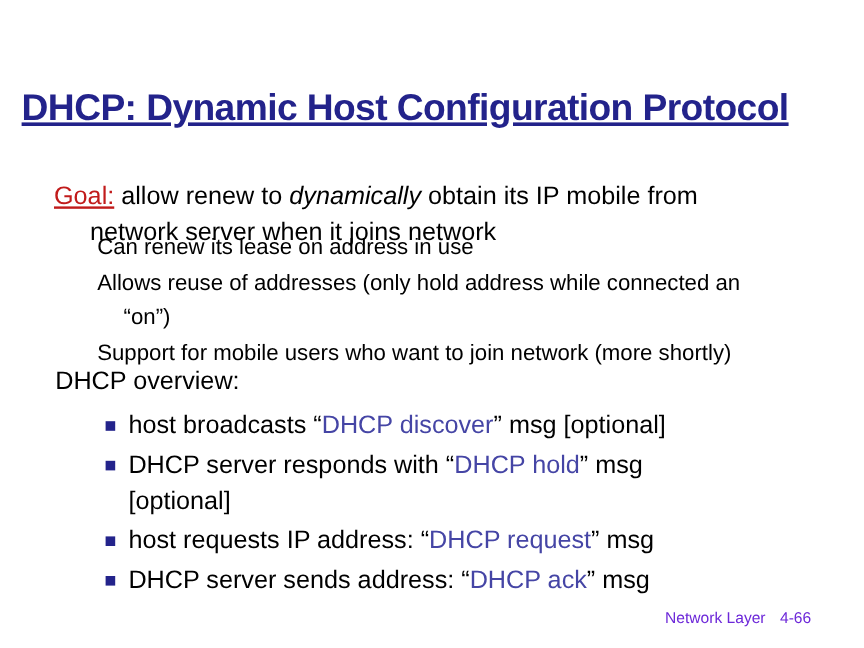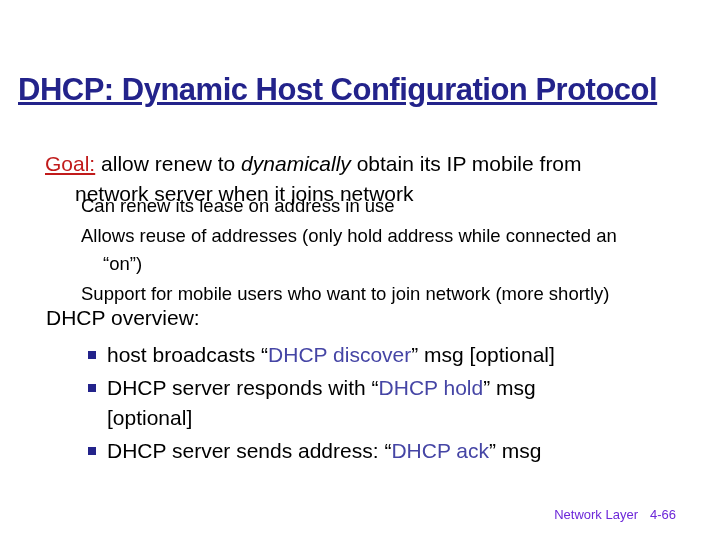--- a/index.html
+++ b/index.html
@@ -74,20 +74,24 @@
     <div class="bullet">
       <span class="sq"></span>
       <div><span>host broadcasts “</span><span class="blue">DHCP discover</span><span>” msg [optional]</span></div>
     </div>
     <div class="bullet">
       <span class="sq"></span>
       <div><span>DHCP server responds with “</span><span class="blue">DHCP hold</span><span>” msg</span><br><span>[optional]</span></div>
     </div>
     <div class="bullet">
       <span class="sq"></span>
+      <div><span>host requests IP address: “</span><span class="blue">DHCP request</span><span>” msg</span></div>
+    </div>
+    <div class="bullet">
+      <span class="sq"></span>
       <div><span>DHCP server sends address: “</span><span class="blue">DHCP ack</span><span>” msg</span></div>
     </div>
   </div>
 
   <div class="footer">
     <span>Network Layer</span><span class="page">4-66</span>
   </div>
 
 </div>
 

